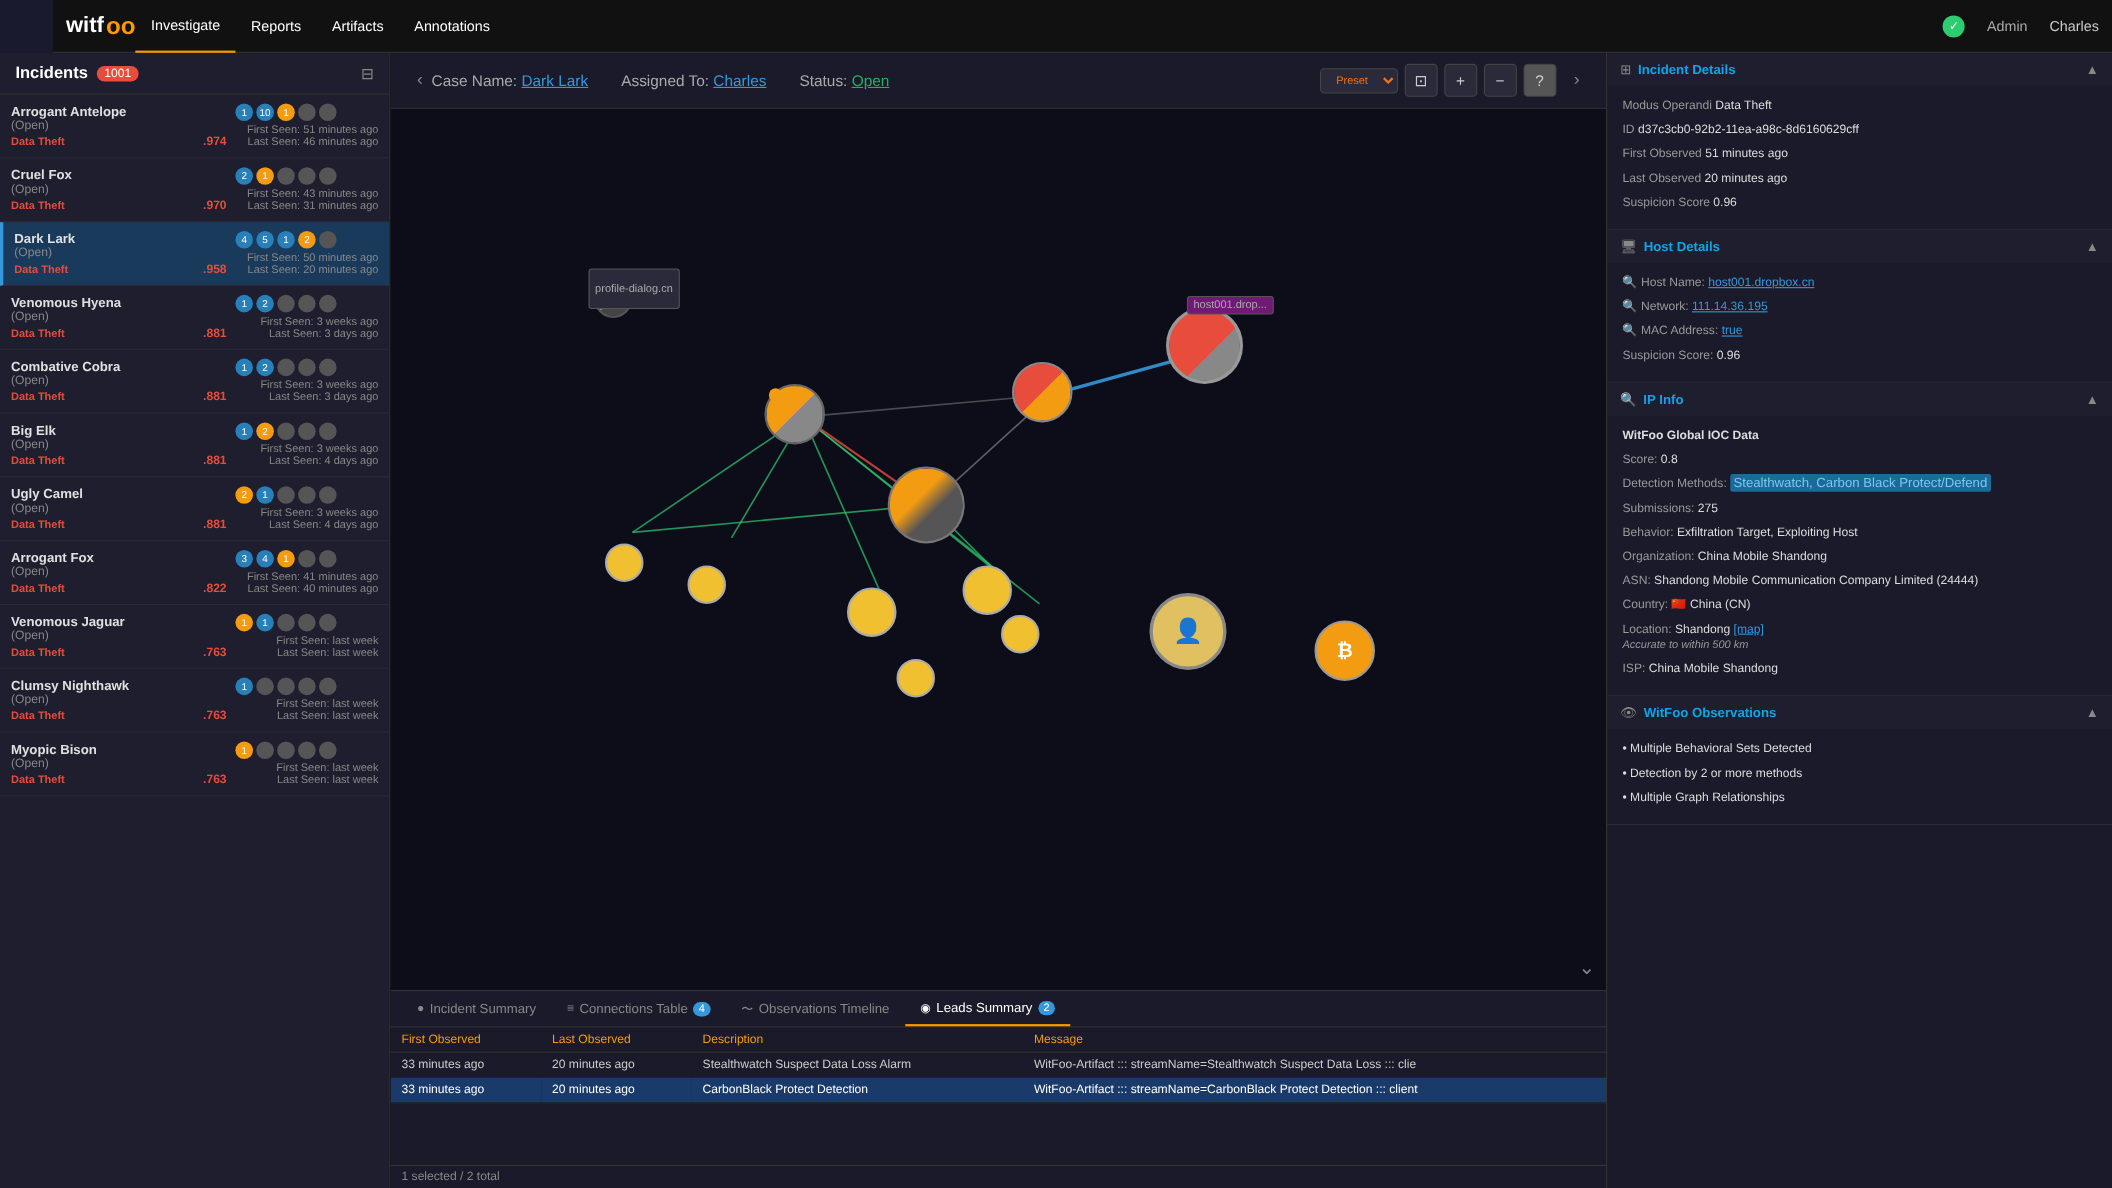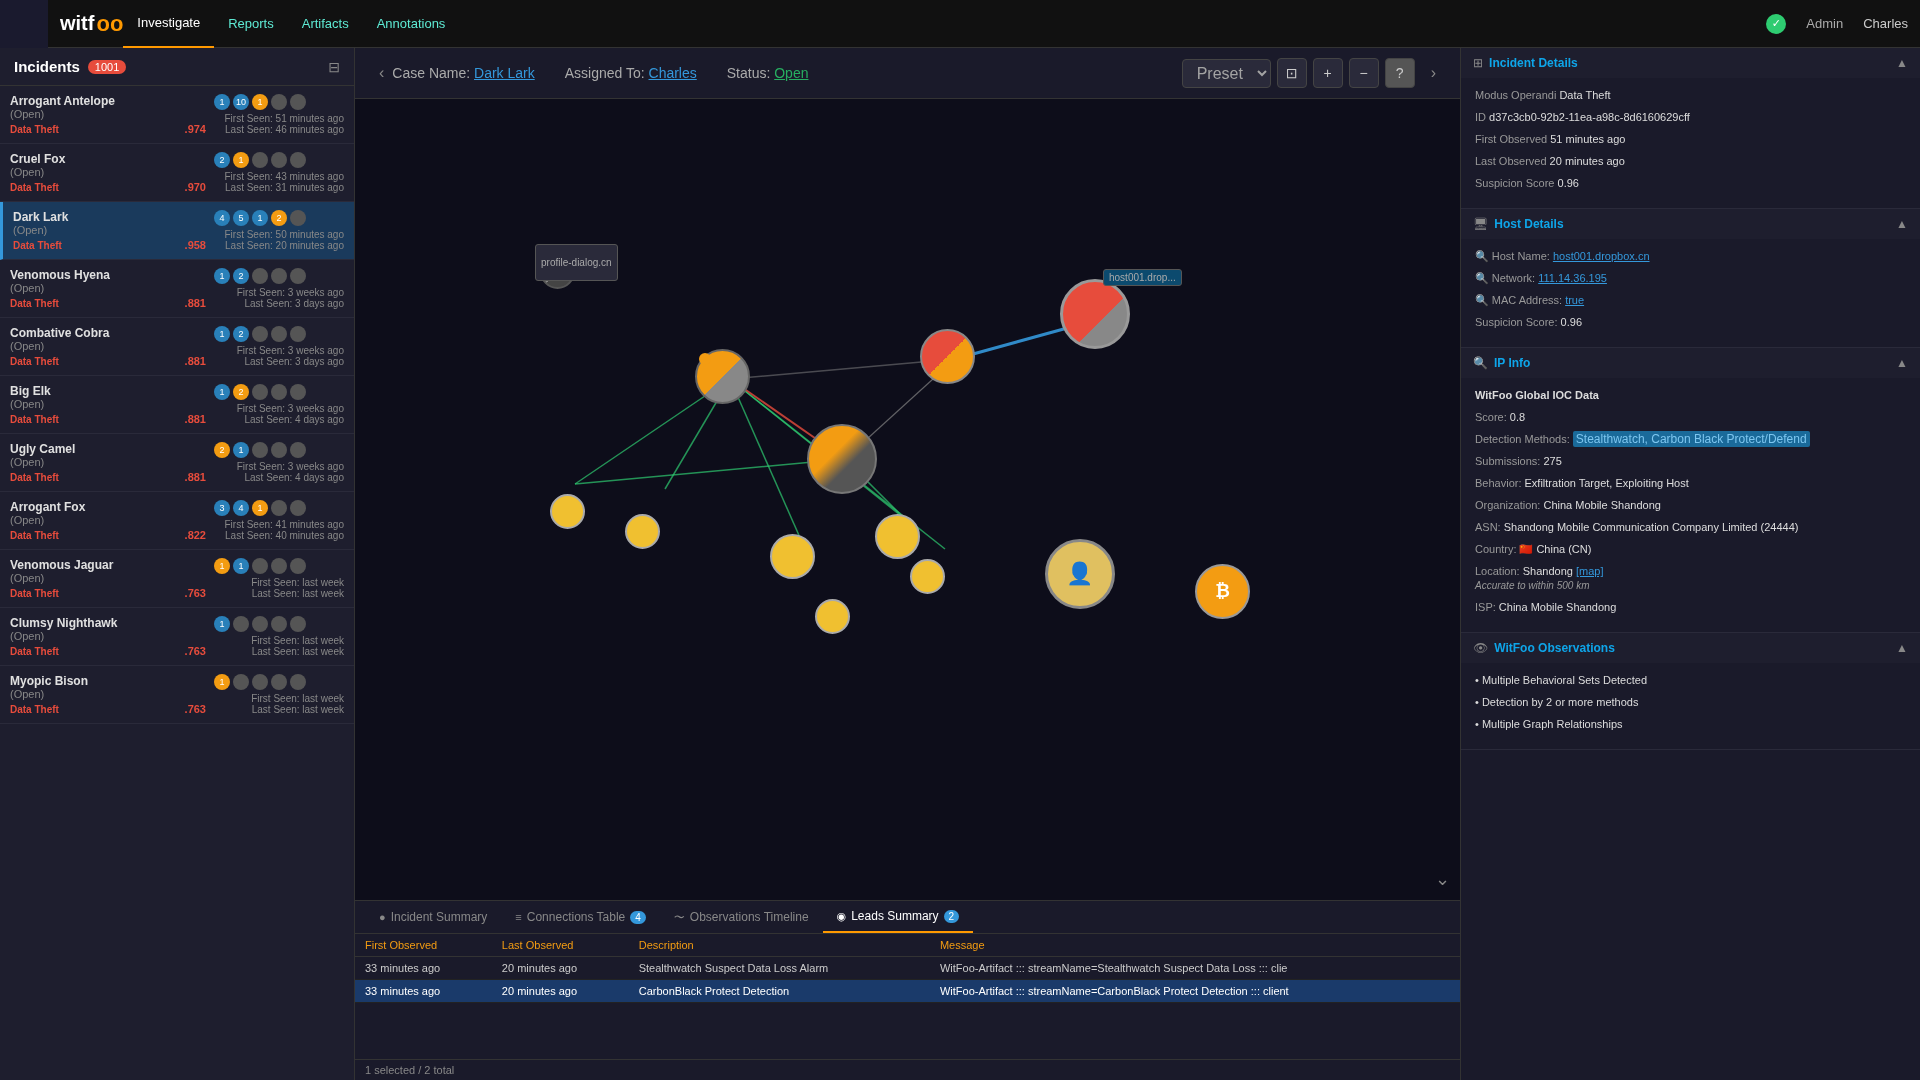--- a/index.html
+++ b/index.html
@@ -1,20 +1,20 @@
 <!DOCTYPE html>
 <html><head>
   <meta charset="utf-8">
   <style>
     * { box-sizing: border-box; margin: 0; padding: 0; }
     body { font-family: 'Segoe UI', Arial, sans-serif; background: #1a1a2e; color: #ccc; font-size: 12px; height: 1080px; width: 1920px; overflow: hidden; }
 
     
     .topnav { background: #111; height: 48px; display: flex; align-items: center; padding: 0 12px; border-bottom: 1px solid #333; position: relative; margin-left: 48px; }
-    .nav-item { color: #5eead4; padding: 0 14px; cursor: pointer; font-size: 13px; height: 48px; display: flex; align-items: center; }
+    .nav-item { color: #ffffff; padding: 0 14px; cursor: pointer; font-size: 13px; height: 48px; display: flex; align-items: center; }
     .nav-item.active { color: #fff; border-bottom: 2px solid #f90; }
     .nav-right { margin-left: auto; display: flex; align-items: center; gap: 20px; }
     .status-dot { width: 20px; height: 20px; background: #2ecc71; border-radius: 50%; display: flex; align-items: center; justify-content: center; color: #fff; font-size: 11px; }
     .nav-user { color: #ccc; font-size: 13px; }
     .nav-admin { color: #aaa; font-size: 13px; }
 
     
     .main-layout { display: flex; height: calc(1080px - 48px); }
 
     
@@ -42,21 +42,21 @@
     .center { flex: 1; display: flex; flex-direction: column; background: #111; overflow: hidden; }
     .case-header { background: #1a1a2a; padding: 10px 16px; display: flex; align-items: center; border-bottom: 1px solid #333; }
     .nav-arrow { color: #888; cursor: pointer; font-size: 16px; padding: 0 8px; }
     .case-title { font-size: 14px; color: #aaa; }
     .case-title a { color: #3498db; text-decoration: underline; cursor: pointer; }
     .case-assigned { font-size: 14px; color: #aaa; margin: 0 30px; }
     .case-assigned a { color: #3498db; text-decoration: underline; }
     .case-status { font-size: 14px; color: #aaa; }
     .case-status a { color: #27ae60; text-decoration: underline; }
     .case-toolbar { margin-left: auto; display: flex; gap: 6px; align-items: center; }
-    .preset-select { background: #2a2a3a; border: 1px solid #444; color: #a3a3a3; padding: 4px 10px; border-radius: 4px; cursor: pointer; font-size: 16px; }
+    .preset-select { background: #2a2a3a; border: 1px solid #444; color: #f97316; padding: 4px 10px; border-radius: 4px; cursor: pointer; font-size: 10px; }
     .toolbar-btn { width: 30px; height: 30px; background: #2a2a3a; border: 1px solid #444; color: #ccc; border-radius: 4px; display: flex; align-items: center; justify-content: center; cursor: pointer; font-size: 14px; }
     .toolbar-btn-help { background: #555; }
 
     
     .graph-area { flex: 1; position: relative; background: #0d0d1a; overflow: hidden; }
 
     
     .node { position: absolute; border-radius: 50%; display: flex; align-items: center; justify-content: center; cursor: pointer; font-weight: bold; font-size: 11px; }
     .node-lg { width: 70px; height: 70px; }
     .node-md { width: 55px; height: 55px; }
@@ -418,21 +418,21 @@
       <div class="node node-xs" style="left:270px;top:415px;background:#f0c030;border:2px solid #aaa;"></div>
       <div class="node node-sm" style="left:415px;top:435px;background:#f0c030;border:2px solid #aaa;"></div>
       <div class="node node-xs" style="left:460px;top:500px;background:#f0c030;border:2px solid #aaa;"></div>
       <div class="node node-sm" style="left:520px;top:415px;background:#f0c030;border:2px solid #aaa;"></div>
       <div class="node node-xs" style="left:555px;top:460px;background:#f0c030;border:2px solid #aaa;"></div>
 
       <div class="node node-lg" style="left:690px;top:440px;background:#e0c060;border:3px solid #888;color:#333;font-size:22px;">👤</div>
 
       <div class="node node-md" style="left:840px;top:465px;background:#f39c12;border:2px solid #999;color:#fff;font-size:18px;">₿</div>
 
-      <div style="position:absolute;left:748px;top:170px;background:#0c4a6e;border:1px solid #555;color:#aaa;font-size:10px;padding:2px 5px;border-radius:3px;">host001.drop...</div>
+      <div style="position:absolute;left:724px;top:170px;background:#701a75;border:1px solid #555;color:#aaa;font-size:10px;padding:2px 5px;border-radius:3px;">host001.drop...</div>
       <div style="position:absolute;left:180px;top:145px;background:#2a2a3a;border:1px solid #555;color:#aaa;font-size:10px;padding:12px 5px;border-radius:3px;">profile-dialog.cn</div>
 
       <div style="position:absolute;right:10px;bottom:10px;color:#888;cursor:pointer;font-size:18px;">⌄</div>
     </div>
 
     <div class="bottom-panel">
       <div class="tabs-row" id="tabs-row">
           <div class="tab">
             <span class="tab-icon">●</span>
     <span>Incident Summary</span>

